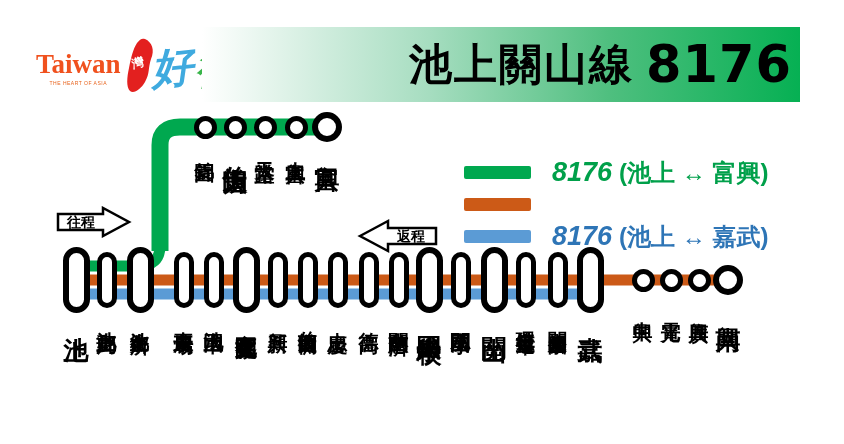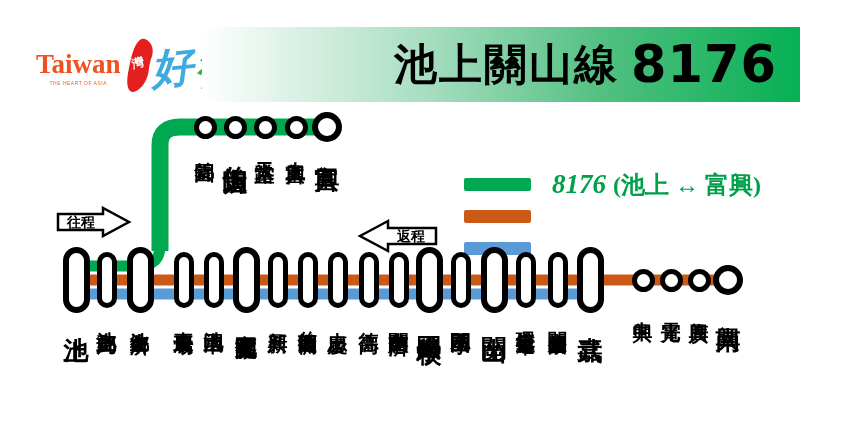--- a/index.html
+++ b/index.html
@@ -3,40 +3,40 @@
 <meta charset="utf-8">
 <style>
   html,body{margin:0;padding:0;background:#fff;}
   .stage{position:relative;width:844px;height:444px;background:#fff;overflow:hidden;
          font-family:"Liberation Sans", sans-serif;margin-top:15px;}
 
   
   .banner{position:absolute;left:202px;top:12px;width:598px;height:75px;
           background:linear-gradient(90deg,#ffffff 0%,#e3f4eb 12%,#a6ddc0 38%,#4fbf7f 68%,#06b053 100%);
           display:flex;align-items:center;justify-content:flex-end;
-          padding-right:23px;box-sizing:border-box;}
+          padding-right:8px;box-sizing:border-box;}
   .banner-cjk{font-size:43px;font-weight:bold;color:#000;letter-spacing:2px;line-height:1;}
   .banner-num{font-size:51px;font-weight:bold;color:#000;margin-left:12px;line-height:1;
               font-family:"DejaVu Sans", sans-serif;letter-spacing:1px;}
 
   .logo{position:absolute;left:36px;top:22px;display:flex;align-items:center;}
   .logo-text{display:flex;flex-direction:column;align-items:center;}
   .logo-brand{font-family:"Liberation Serif", serif;font-weight:bold;font-size:27px;
               color:#f0511e;line-height:1;}
   .logo-tagline{font-size:5px;letter-spacing:.5px;color:#e8641e;margin-top:2px;}
   .logo-island{margin-left:2px;position:relative;}
   .logo-island .wan{position:absolute;left:9px;top:18px;color:#fff;font-size:12px;
                     font-weight:bold;transform:rotate(-14deg);}
   .logo-hao{font-size:42px;font-weight:bold;font-style:italic;color:#3faadf;
             transform:rotate(-6deg);margin-left:-6px;line-height:1;}
   .logo-xing{font-size:42px;font-weight:bold;font-style:italic;color:#39b54a;
              transform:rotate(-3deg);margin-left:2px;line-height:1;}
 
   
-  .legend{position:absolute;left:464px;top:153px;font-family:Liberation Serif, serif;}
+  .legend{position:absolute;left:464px;top:141px;}
   .legend-row{display:flex;align-items:center;height:32px;}
   .legend-bar{width:67px;height:13px;border-radius:2px;flex:none;}
   .legend-label{margin-left:21px;font-weight:bold;white-space:nowrap;line-height:1;}
   .legend-route{font-style:italic;font-size:27px;margin-right:7px;}
   .legend-desc{font-size:24px;}
 
   
   .lines-svg,.arrow-svg{position:absolute;left:0;top:0;}
   .pill{position:absolute;background:#fff;border:5px solid #000;border-radius:20px;
         box-sizing:border-box;}
@@ -91,20 +91,21 @@
   <div class="legend">
     <div class="legend-row">
       <span class="legend-bar" style="background: rgb(0, 168, 79);"></span>
       <span class="legend-label" style="color: rgb(0, 160, 74);"><span class="legend-route">8176</span><span class="legend-desc">(池上 ↔ 富興)</span></span>
     </div>
     <div class="legend-row">
       <span class="legend-bar" style="background: rgb(204, 90, 23);"></span>
     </div>
     <div class="legend-row">
       <span class="legend-bar" style="background: rgb(91, 155, 213);"></span>
+      <span class="legend-label" style="color: rgb(46, 117, 182);"><span class="legend-route">8176</span><span class="legend-desc">(池上 ↔ 嘉武)</span></span>
     </div>
   </div>
 
 <div class="circle" style="left: 193.5px; top: 100.5px; width: 23px; height: 23px; border-width: 5px;"></div>
     <div class="vlabel" style="left: 205px; top: 131px; font-size: 20px;">錦園</div>
     <div class="circle" style="left: 223.5px; top: 100.5px; width: 23px; height: 23px; border-width: 5px;"></div>
     <div class="vlabel" style="left: 235px; top: 131px; font-size: 25px;">伯朗大道</div>
     <div class="circle" style="left: 253.5px; top: 100.5px; width: 23px; height: 23px; border-width: 5px;"></div>
     <div class="vlabel" style="left: 265px; top: 131px; font-size: 20px;">天堂路</div>
     <div class="circle" style="left: 284.5px; top: 100.5px; width: 23px; height: 23px; border-width: 5px;"></div>

